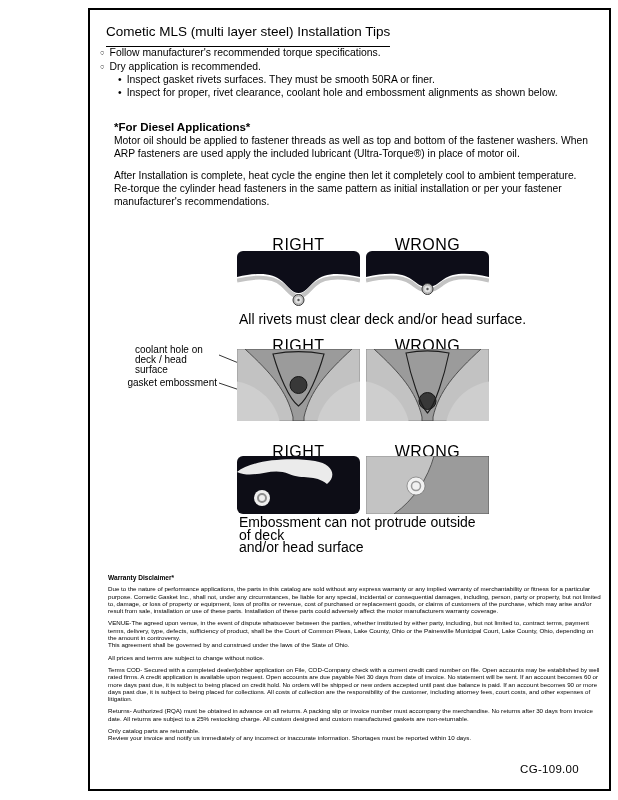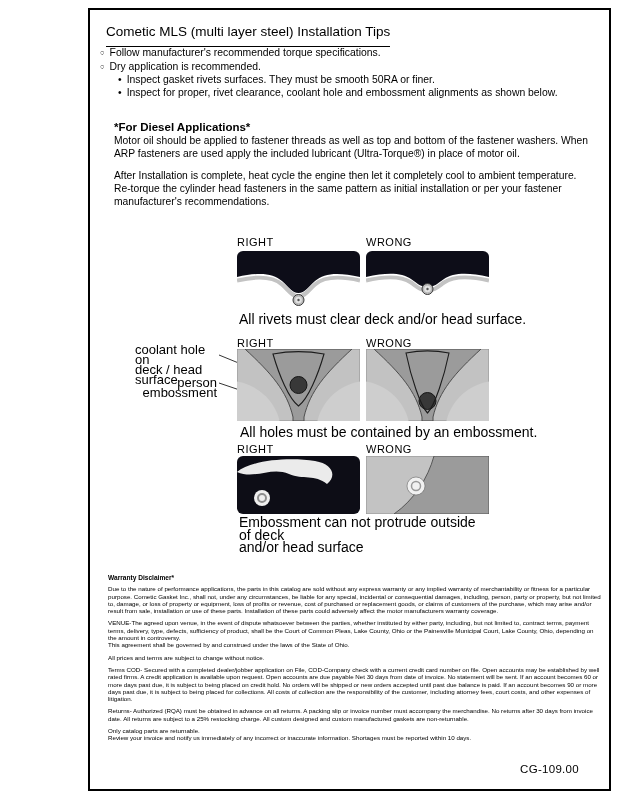--- a/index.html
+++ b/index.html
@@ -14,25 +14,25 @@
   .tip::before { content:"○"; font-size:7.5px; margin-right:5px; position:relative; top:-1px; }
   .subwrap { margin-left:18px; }
   .subtip::before { content:"•"; margin-right:5px; }
 
   .diesel { left:24px; top:111px; width:478px; font-size:10.3px; line-height:13px; }
   .diesel-heading { font-size:11.5px; font-weight:bold; }
   .diesel p { margin-bottom:9px; }
   .diesel p.tight { margin-bottom:4px; }
 
   .figrow { left:0; width:523px; }
-  .fig-label { position:absolute; width:123px; text-align:left; font-size:11px; letter-spacing:0.5px; }
+  .fig-label { position:absolute; width:123px; text-align:center; font-size:16px; letter-spacing:0.5px; }
   .panel { position:absolute; width:123px; display:block; }
   .caption { position:absolute; font-size:14px; line-height:12.5px; white-space:pre-line; }
 
-  .annot { position:absolute; font-size:13px; line-height:10px; white-space:pre-line; }
+  .annot { position:absolute; font-size:10px; line-height:10px; white-space:pre-line; }
   .annot.right-align { text-align:right; }
   .connector-svg { position:absolute; left:0; top:0; pointer-events:none; }
 
   .warranty { left:18px; top:564px; width:494px; font-size:6.2px; line-height:7.3px; }
   .warranty-heading { font-size:6.6px; font-weight:bold; margin-bottom:4px; }
   .warranty p { margin-bottom:5px; }
   .warranty p.tight { margin-bottom:0; }
 
   .footer { right:30px; bottom:14px; font-size:11.5px; letter-spacing:0.3px;margin-top:29px; }
 </style>
@@ -96,21 +96,21 @@
 
     <div class="caption" style="left:149px; top:77px;">All rivets must clear deck and/or head surface.</div>
   </div>
 
   <div class="figrow abs" style="top:327px; height:104px;">
     <div class="fig-label" style="left:147px; top:0;">RIGHT</div>
     <div class="fig-label" style="left:276px; top:0;">WRONG</div>
 
     <div class="annot" style="left:45px; top:8px; width:82px;">coolant hole on
 deck / head surface</div>
-    <div class="annot right-align" style="left:30px; top:41px; width:97px;">person embossment</div>
+    <div class="annot right-align" style="left:30px; top:41px; width:97px;">gasket embossment</div>
 
     <svg class="connector-svg" width="280" height="104" viewBox="0 0 280 104">
       <line x1="129" y1="18" x2="200" y2="47" stroke="#000" stroke-width="0.8"></line>
       <line x1="129" y1="46" x2="188" y2="66" stroke="#000" stroke-width="0.8"></line>
     </svg>
 
     <svg class="panel" style="left:147px; top:12px;" width="123" height="72" viewBox="0 0 123 72">
       <rect width="123" height="72" fill="#c2c2c2" stroke="#909090" stroke-width="1"></rect>
       <circle cx="-8" cy="84" r="52" fill="#cecece"></circle>
       <circle cx="131" cy="84" r="52" fill="#cecece"></circle>
@@ -121,21 +121,20 @@
 
     <svg class="panel" style="left:276px; top:12px;" width="123" height="72" viewBox="0 0 123 72">
       <rect width="123" height="72" fill="#c2c2c2" stroke="#909090" stroke-width="1"></rect>
       <circle cx="-8" cy="84" r="52" fill="#cecece"></circle>
       <circle cx="131" cy="84" r="52" fill="#cecece"></circle>
       <path d="M8,0 C34,24 50,42 56,68 L56,72 L67,72 L67,68 C73,42 89,24 115,0 Z" fill="#9b9b9b" stroke="#4d4d4d" stroke-width="1"></path>
       <circle cx="61.5" cy="52" r="8.5" fill="#383838" stroke="#161616" stroke-width="1"></circle>
       <path d="M61.5,64 C54,56 45,28 40,4 C55,1 68,1 83,4 C78,28 69,56 61.5,64 Z" fill="none" stroke="#1c1c1c" stroke-width="1.1"></path>
     </svg>
 
-    <div class="caption" style="left:150px; top:89px;">All holes must be contained by an embossment.</div>
   </div>
 
   <div class="figrow abs" style="top:433px; height:110px;">
     <div class="fig-label" style="left:147px; top:0;">RIGHT</div>
     <div class="fig-label" style="left:276px; top:0;">WRONG</div>
 
     <svg class="panel" style="left:147px; top:13px;" width="123" height="58" viewBox="0 0 123 58">
       <defs>
           <clipPath id="clipR3">
             <rect width="123" height="58" rx="6"></rect>

